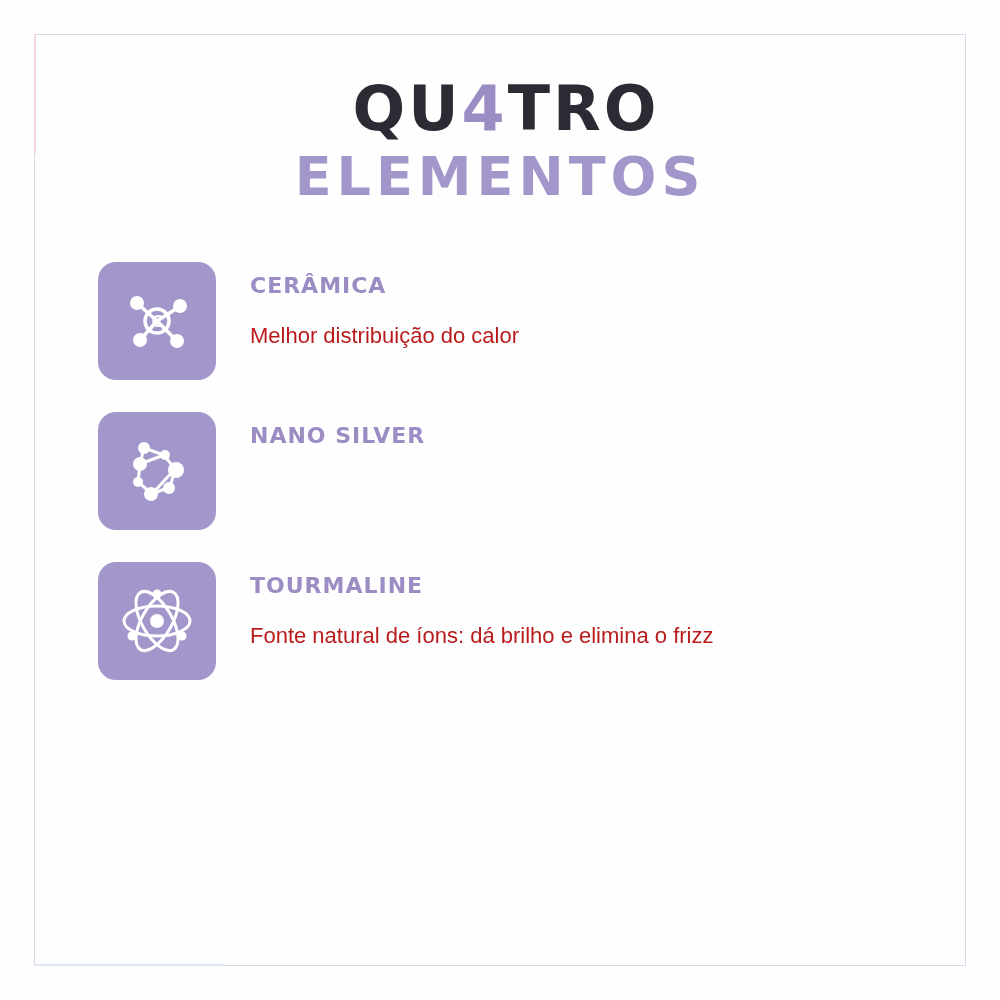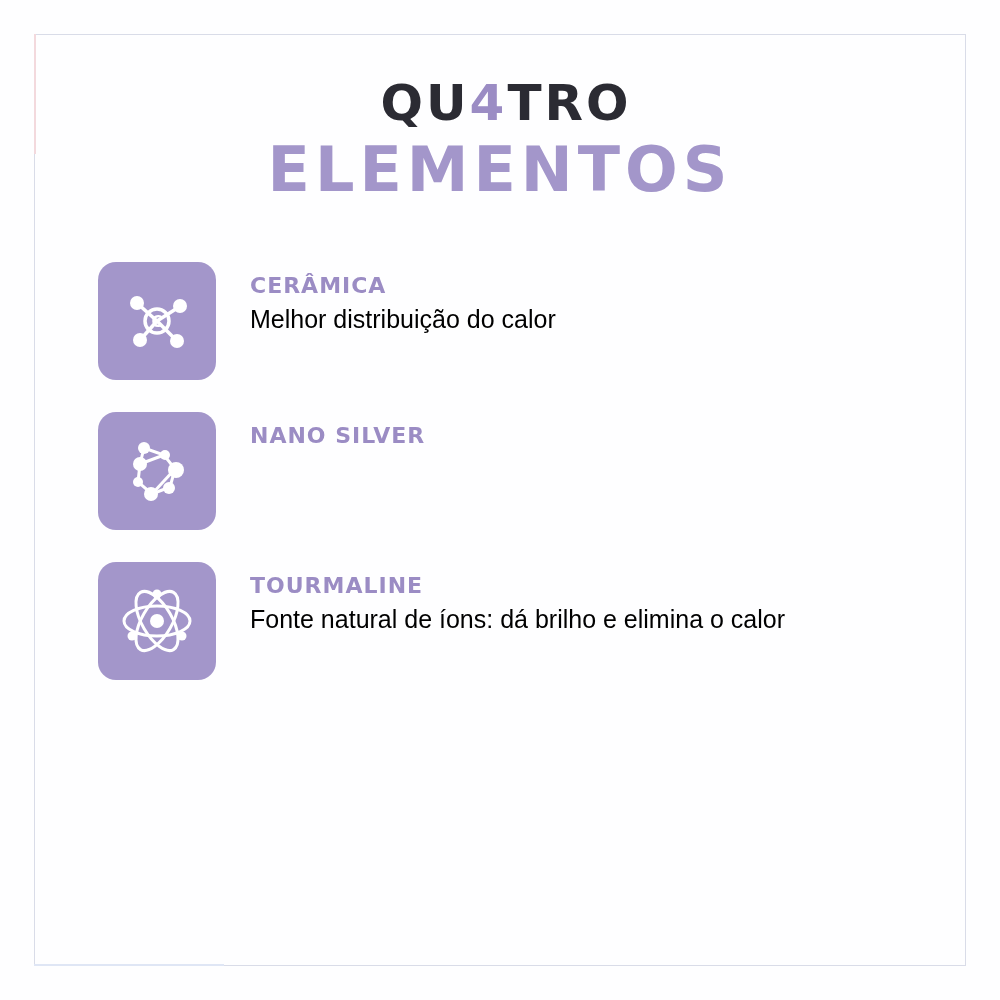--- a/index.html
+++ b/index.html
@@ -51,33 +51,33 @@
   .title-block {
     position: absolute;
     top: 78px;
     left: 0;
     width: 1000px;
     text-align: center;
   }
   .title-line1 {
     font-family: "DejaVu Sans", sans-serif;
     font-weight: bold;
-    font-size: 50px;
+    font-size: 62px;
     letter-spacing: 3px;
     color: #2b2b33;
     line-height: 1;
     padding-left: 12px;
   }
   .title-line1 .accent {
     color: #9b8cc4;
   }
   .title-line2 {
     font-family: "DejaVu Sans", sans-serif;
     font-weight: bold;
-    font-size: 62px;
+    font-size: 54px;
     letter-spacing: 5px;
     color: #a396ca;
     line-height: 1.15;
     margin-top: 6px;
   }
 
   .items {
     position: absolute;
     top: 262px;
     left: 98px;
@@ -115,24 +115,24 @@
   .item-title {
     font-family: "DejaVu Sans", sans-serif;
     font-weight: bold;
     font-size: 22px;
     letter-spacing: 1px;
     color: #9b8cc4;
     line-height: 1.1;
   }
   .item-desc {
     font-family: "Liberation Sans", sans-serif;
-    font-size: 25px;
-    color: #000000;
+    font-size: 22px;
+    color: #b91c1c;
     line-height: 1.35;
-    margin-top: 5px;
+    margin-top: 23px;
     max-width: 560px;
   }
 </style>
 </head>
 <body>
 
 <div class="poster">
 
   <div class="frame"></div>
   <div class="frame-accent-left"></div>
@@ -199,19 +199,19 @@
             <ellipse cx="41" cy="41" rx="33" ry="15" transform="rotate(120 41 41)"></ellipse>
           </g>
           <circle cx="41" cy="41" r="7" fill="#ffffff"></circle>
           <circle cx="41" cy="14" r="4.5" fill="#ffffff"></circle>
           <circle cx="16" cy="56" r="4.5" fill="#ffffff"></circle>
           <circle cx="66" cy="56" r="4.5" fill="#ffffff"></circle>
         </svg>
       </div>
       <div class="item-text">
         <div class="item-title">TOURMALINE</div>
-        <div class="item-desc">Fonte natural de íons: dá brilho e elimina o calor</div>
+        <div class="item-desc">Fonte natural de íons: dá brilho e elimina o frizz</div>
       </div>
     </div>
 
 
   </div>
 </div>
 
 </body></html>

